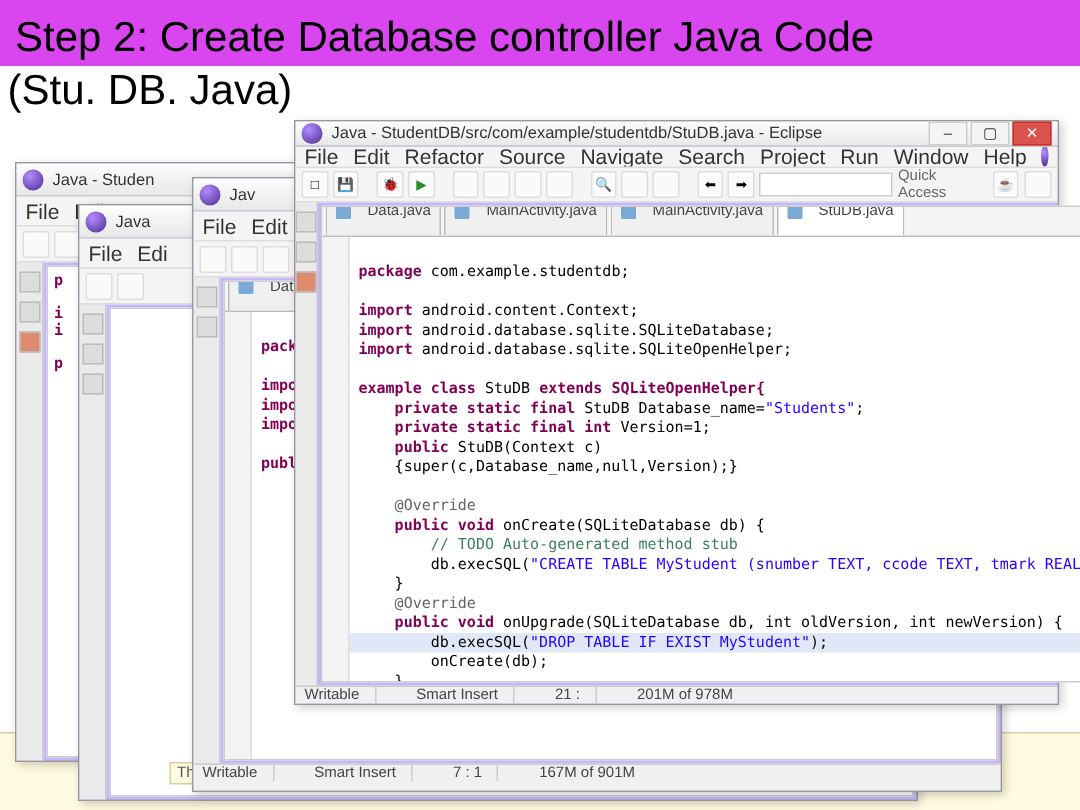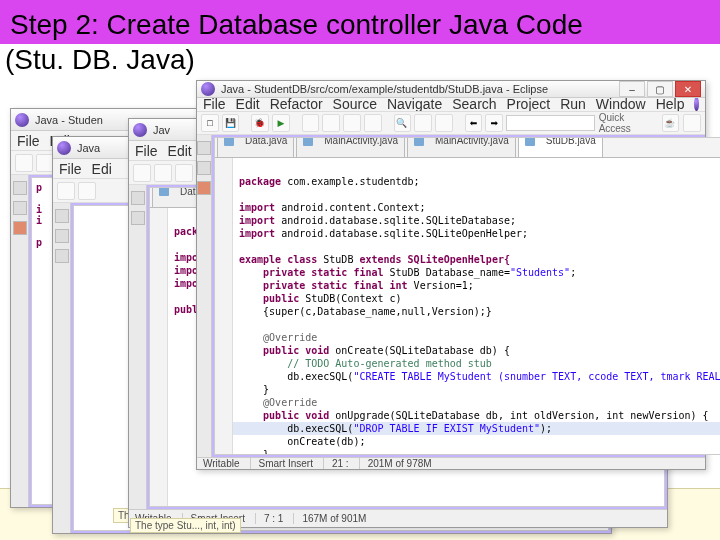--- a/index.html
+++ b/index.html
@@ -37,21 +37,21 @@
 .tab .ticon { width: 10px; height: 10px; background: #7ba9d6; border-radius: 1px; }
 .code { flex: 1; font-family: Consolas, monospace; font-size: 10px; line-height: 13px; padding: 4px 4px 4px 24px; color: #000; overflow: hidden; position: relative; white-space: pre; }
 .code .gutter { position: absolute; left: 0; top: 0; bottom: 0; width: 18px; background: #f3f3f3; border-right: 1px solid #ddd; }
 .kw { color: #7f0055; font-weight: bold; }
 .cm { color: #3f7f5f; text-align: right; }
 .str { color: #2a00ff; }
 .ann { color: #646464; }
 .cls { color: #000; }
 .hl { background: #e0e8f8; display: block; margin-left: -24px; padding-left: 24px; }
 
-.statusbar { height: 18px; background: #f0f0f0; border-top: 1px solid #ccc; display: flex; align-items: center; font-size: 10px; color: #444; padding: 0 6px; gap: 8px; }
+.statusbar { height: 18px; background: #f0f0f0; border-top: 1px solid #ccc; display: flex; align-items: flex-start; font-size: 10px; color: #444; padding: 0 6px; gap: 27px; }
 .statusbar .cell { border-right: 1px solid #ccc; padding-right: 10px; }
 
 .bottom-strip { position: absolute; left: 0; right: 0; height: 52px; background: #fffbe0; border-top: 1px solid #d6d0a0; }
 
 
 .w1 { left: 10px; top: 30px; width: 560px; height: 400px; }
 .w2 { left: 52px; top: 58px; width: 560px; height: 398px; }
 .w3 { left: 128px; top: 40px; width: 540px; height: 410px; display:flex; flex-direction:column; }
 .w4 { left: 196px; top: 2px; width: 510px; height: 390px; display:flex; flex-direction:column; }
 
@@ -182,21 +182,20 @@
       </div>
     </div>
     <div class="statusbar">
       <span class="cell">Writable</span>
       <span class="cell">Smart Insert</span>
       <span class="cell">7 : 1</span>
       <span>167M of 901M</span>
     </div>
   </div>
 
-  <div class="type-hint h2">The type Stu..., int, int)</div>
 
   <div class="ewin w4">
     <div class="titlebar">
       <span class="eicon"></span>
       <span class="ttxt">Java - StudentDB/src/com/example/studentdb/StuDB.java - Eclipse</span>
       <div class="winbtns">
         <div class="wb">–</div>
         <div class="wb">▢</div>
         <div class="wb close">✕</div>
       </div>

